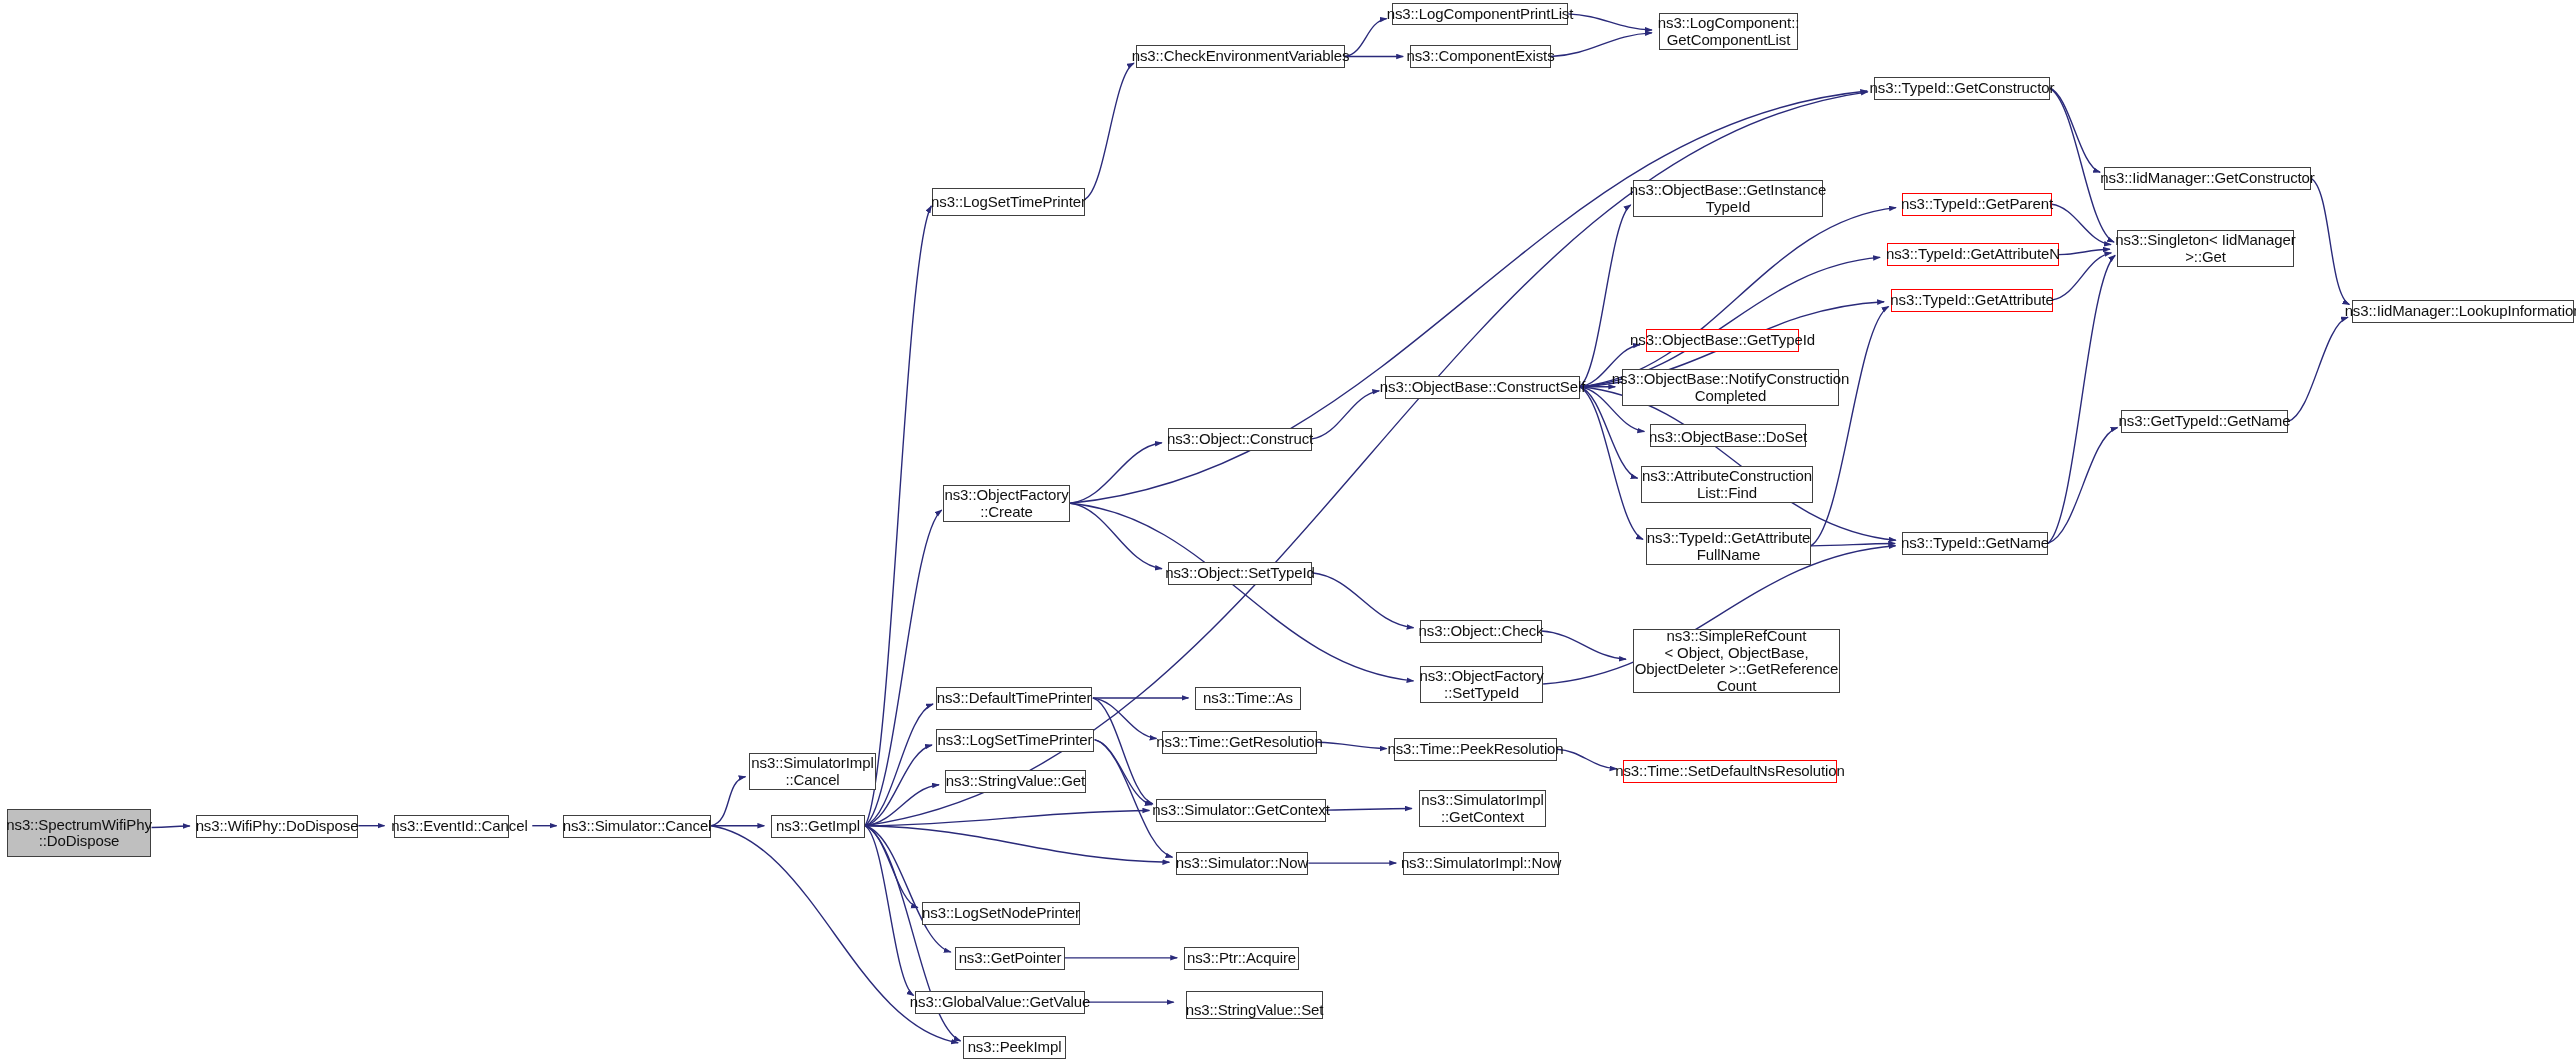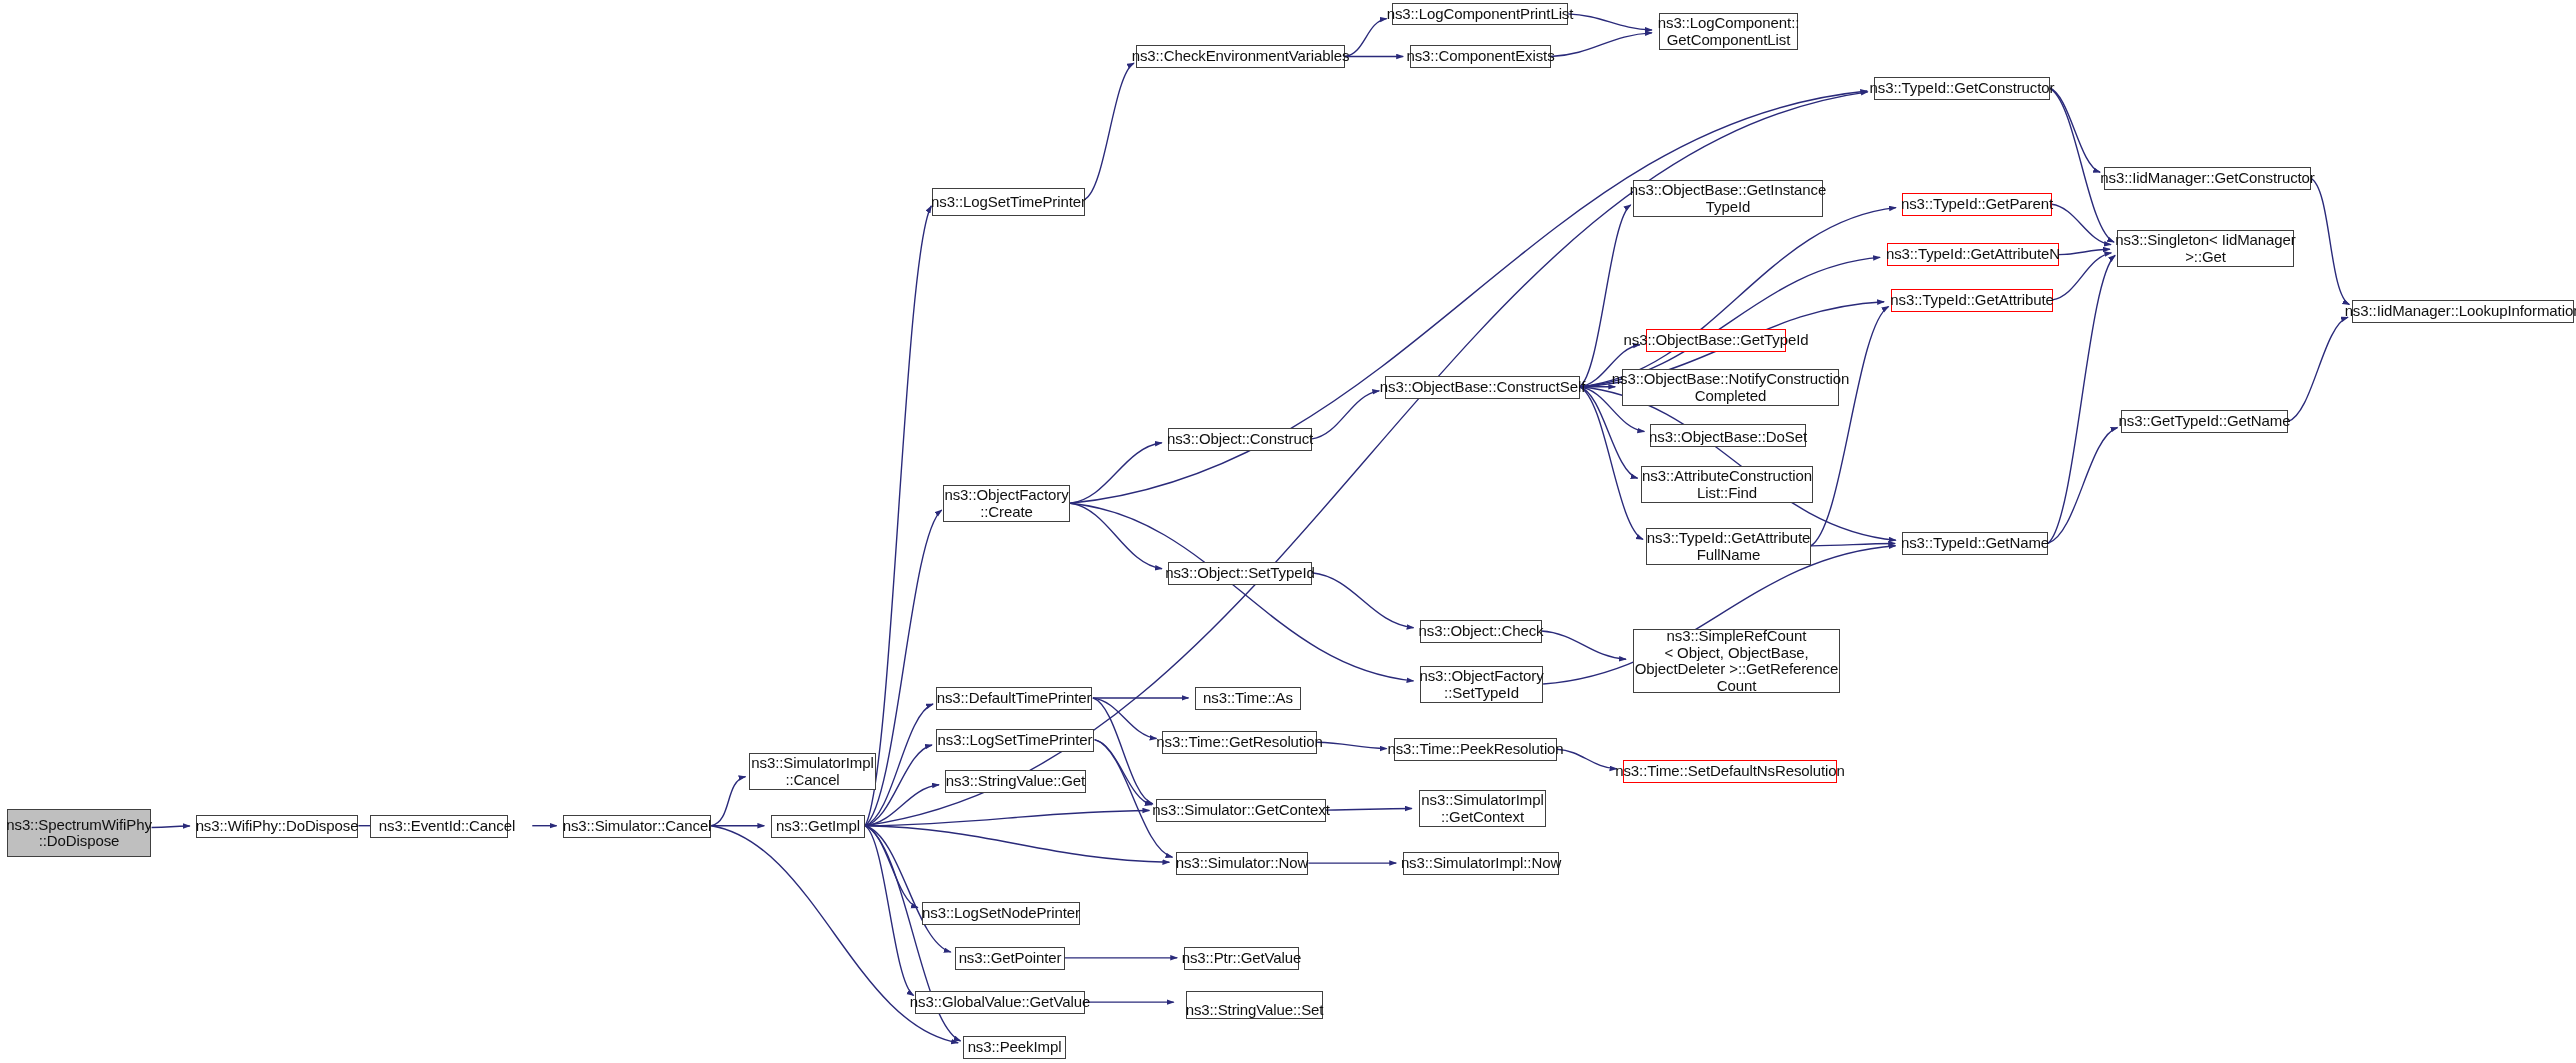--- a/index.html
+++ b/index.html
@@ -101,39 +101,39 @@
         <path d="M1505,993 C1547.42,993 1563.58,993 1606,993" marker-end="url(#arw)"></path>
         <path d="M1791,862 C1819.7282493457801,863.8000156231692 1830.6723443346489,882.7001796664456 1859.400593680429,884.5001952896148" marker-end="url(#arw)"></path>
         <path d="M1224,1102 C1278.6,1102 1299.4,1102 1354,1102" marker-end="url(#arw)"></path>
         <path d="M1249,1153 C1291.42,1153 1307.58,1153 1350,1153" marker-end="url(#arw)"></path>
       </g>
   </svg>
   <div id="node-layer">
       <div class="node root" style="left: 7px; top: 809px; width: 144px; height: 48px;"><span>ns3::SpectrumWifiPhy
 ::DoDispose</span></div>
       <div class="node" style="left: 196px; top: 815px; width: 162px; height: 22.6px;"><span>ns3::WifiPhy::DoDispose</span></div>
-      <div class="node" style="left: 370px; top: 815px; width: 138px; height: 22.6px; padding-left: 16px;"><span>ns3::EventId::Cancel</span></div>
+      <div class="node" style="left: 394px; top: 815px; width: 115px; height: 22.6px; padding-left: 16px;"><span>ns3::EventId::Cancel</span></div>
       <div class="node" style="left: 563px; top: 815px; width: 148px; height: 22.6px;"><span>ns3::Simulator::Cancel</span></div>
       <div class="node" style="left: 771px; top: 815px; width: 94px; height: 22.6px;"><span>ns3::GetImpl</span></div>
       <div class="node" style="left: 749px; top: 753px; width: 127px; height: 37px;"><span>ns3::SimulatorImpl
 ::Cancel</span></div>
       <div class="node" style="left: 1136px; top: 45px; width: 209px; height: 22.6px;"><span>ns3::CheckEnvironmentVariables</span></div>
       <div class="node" style="left: 1392px; top: 2.6px; width: 176px; height: 22.6px;"><span>ns3::LogComponentPrintList</span></div>
       <div class="node" style="left: 1410px; top: 45px; width: 141px; height: 22.6px;"><span>ns3::ComponentExists</span></div>
       <div class="node" style="left: 1659px; top: 13px; width: 139px; height: 37px;"><span>ns3::LogComponent::
 GetComponentList</span></div>
       <div class="node" style="left: 932px; top: 188px; width: 153px; height: 28px;"><span>ns3::LogSetTimePrinter</span></div>
       <div class="node" style="left: 943px; top: 485px; width: 127px; height: 37px;"><span>ns3::ObjectFactory
 ::Create</span></div>
       <div class="node" style="left: 1168px; top: 428px; width: 144px; height: 22.6px;"><span>ns3::Object::Construct</span></div>
       <div class="node" style="left: 1168px; top: 562px; width: 144px; height: 22.6px;"><span>ns3::Object::SetTypeId</span></div>
       <div class="node" style="left: 1385px; top: 376px; width: 195px; height: 22.6px;"><span>ns3::ObjectBase::ConstructSelf</span></div>
       <div class="node" style="left: 1633px; top: 180px; width: 190px; height: 37px;"><span>ns3::ObjectBase::GetInstance
 TypeId</span></div>
-      <div class="node red" style="left: 1646px; top: 329px; width: 140px; height: 22.6px;"><span>ns3::ObjectBase::GetTypeId</span></div>
+      <div class="node red" style="left: 1646px; top: 329px; width: 153px; height: 22.6px;"><span>ns3::ObjectBase::GetTypeId</span></div>
       <div class="node" style="left: 1622px; top: 369px; width: 217px; height: 37px;"><span>ns3::ObjectBase::NotifyConstruction
 Completed</span></div>
       <div class="node" style="left: 1650px; top: 424px; width: 156px; height: 22.6px; align-items: flex-end;"><span>ns3::ObjectBase::DoSet</span></div>
       <div class="node" style="left: 1641px; top: 466px; width: 172px; height: 37px;"><span>ns3::AttributeConstruction
 List::Find</span></div>
       <div class="node" style="left: 1646px; top: 528px; width: 165px; height: 37px;"><span>ns3::TypeId::GetAttribute
 FullName</span></div>
       <div class="node" style="left: 1874px; top: 77px; width: 176px; height: 22.6px;"><span>ns3::TypeId::GetConstructor</span></div>
       <div class="node red" style="left: 1902px; top: 193px; width: 150px; height: 22.6px;"><span>ns3::TypeId::GetParent</span></div>
       <div class="node red" style="left: 1887px; top: 243px; width: 172px; height: 22.6px;"><span>ns3::TypeId::GetAttributeN</span></div>
@@ -158,19 +158,19 @@
       <div class="node" style="left: 1162px; top: 731px; width: 155px; height: 22.6px;"><span>ns3::Time::GetResolution</span></div>
       <div class="node" style="left: 1156px; top: 799px; width: 170px; height: 22.6px;"><span>ns3::Simulator::GetContext</span></div>
       <div class="node" style="left: 1176px; top: 852px; width: 132px; height: 22.6px;"><span>ns3::Simulator::Now</span></div>
       <div class="node" style="left: 1394px; top: 738px; width: 163px; height: 22.6px;"><span>ns3::Time::PeekResolution</span></div>
       <div class="node red" style="left: 1623px; top: 760px; width: 214px; height: 22.6px;"><span>ns3::Time::SetDefaultNsResolution</span></div>
       <div class="node" style="left: 1419px; top: 790px; width: 127px; height: 37px;"><span>ns3::SimulatorImpl
 ::GetContext</span></div>
       <div class="node" style="left: 1403px; top: 852px; width: 156px; height: 22.6px;"><span>ns3::SimulatorImpl::Now</span></div>
       <div class="node" style="left: 922px; top: 902px; width: 158px; height: 22.6px;"><span>ns3::LogSetNodePrinter</span></div>
       <div class="node" style="left: 955px; top: 947px; width: 110px; height: 22.6px;"><span>ns3::GetPointer</span></div>
-      <div class="node" style="left: 1184px; top: 947px; width: 115px; height: 22.6px;"><span>ns3::Ptr::GetValue</span></div>
+      <div class="node" style="left: 1184px; top: 947px; width: 115px; height: 22.6px;"><span>ns3::Ptr::Acquire</span></div>
       <div class="node" style="left: 915px; top: 991px; width: 170px; height: 22.6px;"><span>ns3::GlobalValue::GetValue</span></div>
       <div class="node" style="left: 1186px; top: 991px; width: 137px; height: 28px; align-items: flex-end;"><span>ns3::StringValue::Set</span></div>
       <div class="node" style="left: 963px; top: 1036px; width: 103px; height: 22.6px;"><span>ns3::PeekImpl</span></div>
     </div>
 </div>
 
 
 </body></html>

